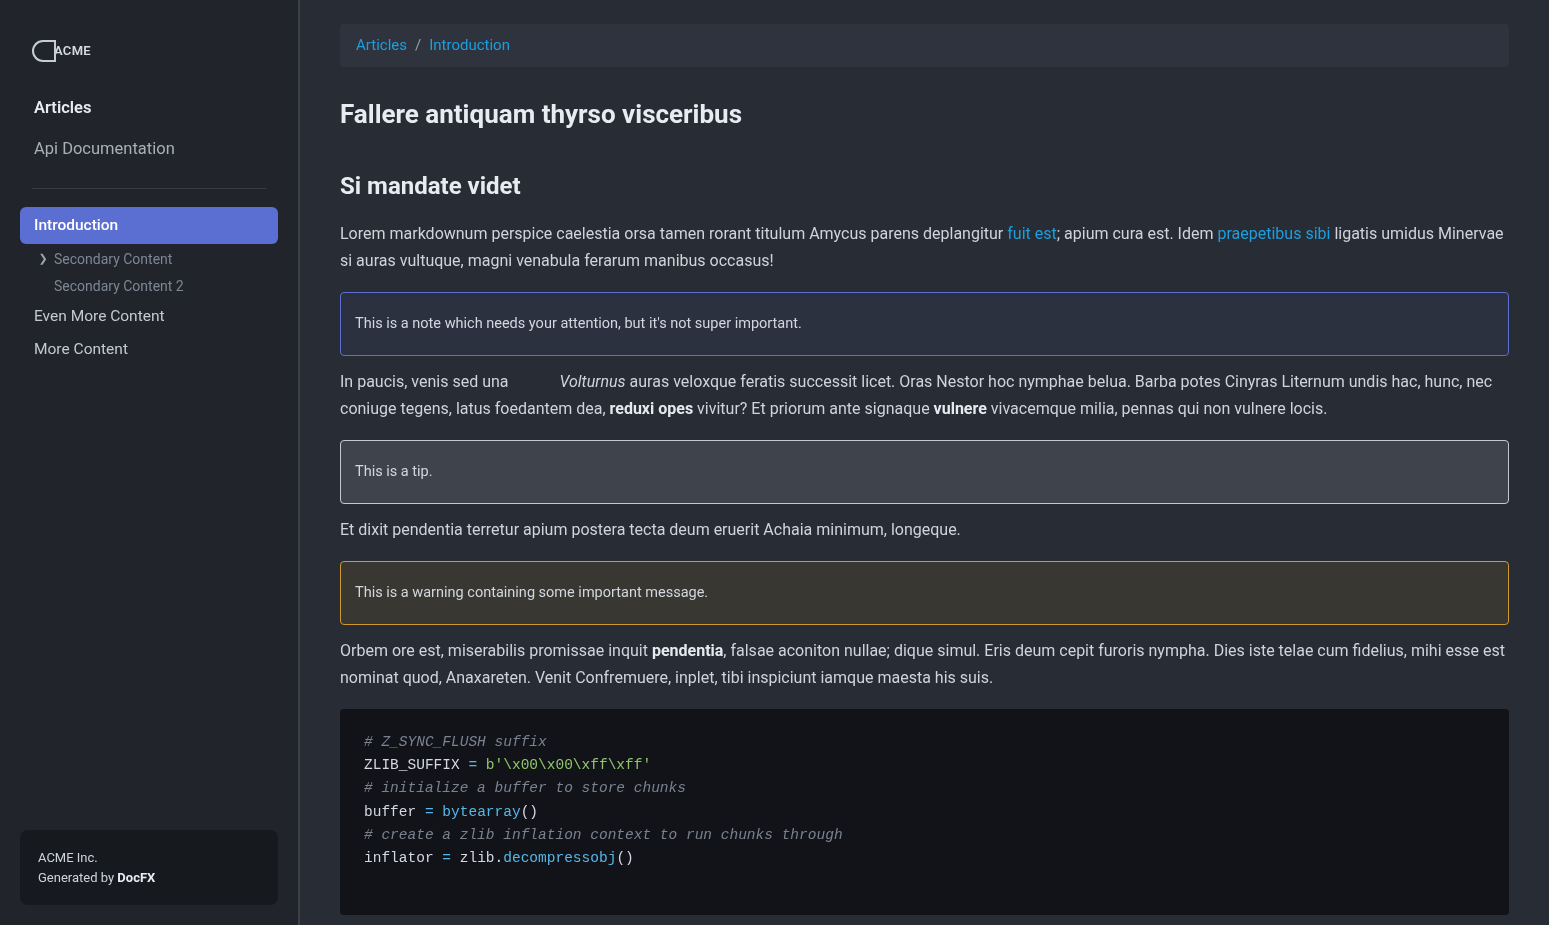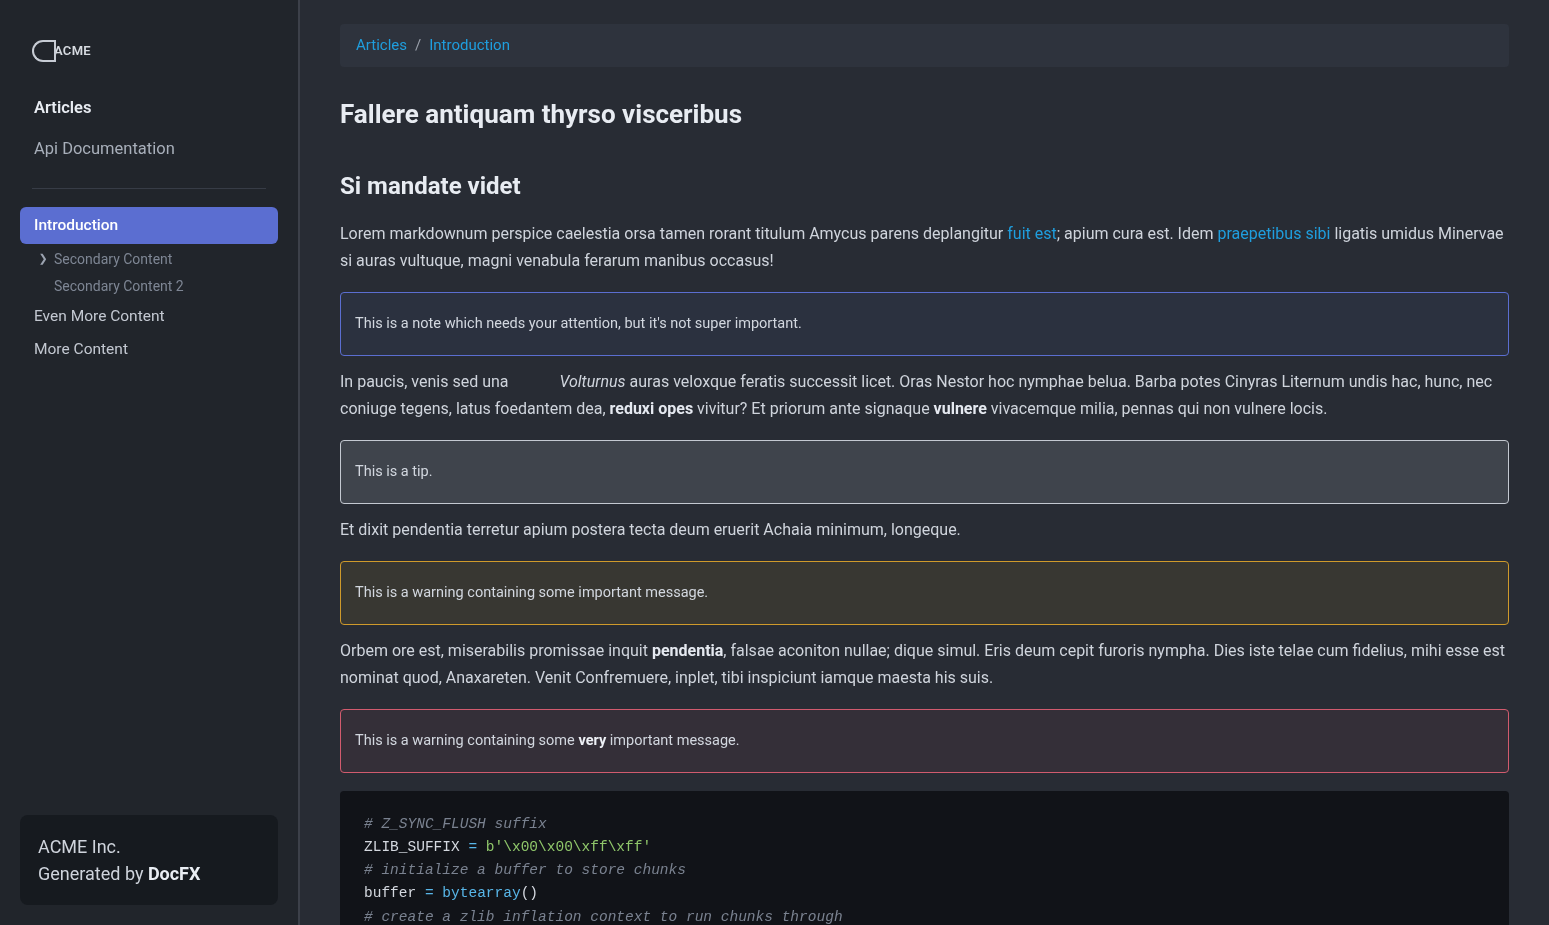--- a/index.html
+++ b/index.html
@@ -73,21 +73,21 @@
 }
 .chevron {
   width: 14px; display: inline-flex; justify-content: center;
   font-size: 11px; color: #9ba3b0;
 }
 .toc-item2 { padding: 5px 14px; color: #c3c8d1; font-size: 15.5px; cursor: pointer; }
 
 .sidebar-footer {
   margin: 20px; padding: 18px 18px;
   background: #161a1f; border-radius: 8px;
-  color: #cfd4dc; font-size: 18px;
+  color: #cfd4dc; font-size: 13px;
 }
 .sidebar-footer b { color: #e9edf3; }
 
 
 .main {
   flex: 1; height: 100vh; overflow-y: auto;
   background: #282c34;
   padding: 24px 40px 60px 40px;
 }
 .crumbs {
@@ -204,23 +204,20 @@
   <p class="body">Et dixit pendentia terretur apium postera tecta deum eruerit Achaia minimum, longeque.</p>
 
   <div class="callout warn">
     <span>This is a warning containing some important message.</span>
   </div>
 
   <p class="body">
     <span>Orbem ore est, miserabilis promissae inquit </span><b>pendentia</b><span>, falsae aconiton nullae; dique simul. Eris deum cepit furoris nympha. Dies iste telae cum fidelius, mihi esse est nominat quod, Anaxareten. Venit Confremuere, inplet, tibi inspiciunt iamque maesta his suis.</span>
   </p>
 
-  <div class="callout danger">
-    <span>This is a warning containing some </span><b>very</b><span> important message.</span>
-  </div>
 
   <div class="code"><span class="cm"># Z_SYNC_FLUSH suffix</span>
 <span class="id">ZLIB_SUFFIX</span><span class="eq"> = </span><span class="str">b'\x00\x00\xff\xff'</span>
 <span class="cm"># initialize a buffer to store chunks</span>
 <span class="id">buffer</span><span class="eq"> = </span><span class="fn">bytearray</span><span>()</span>
 <span class="cm"># create a zlib inflation context to run chunks through</span>
 <span class="id">inflator</span><span class="eq"> = </span><span class="id">zlib</span><span>.</span><span class="fn">decompressobj</span><span>()</span>
 
 </div>
 </main>

